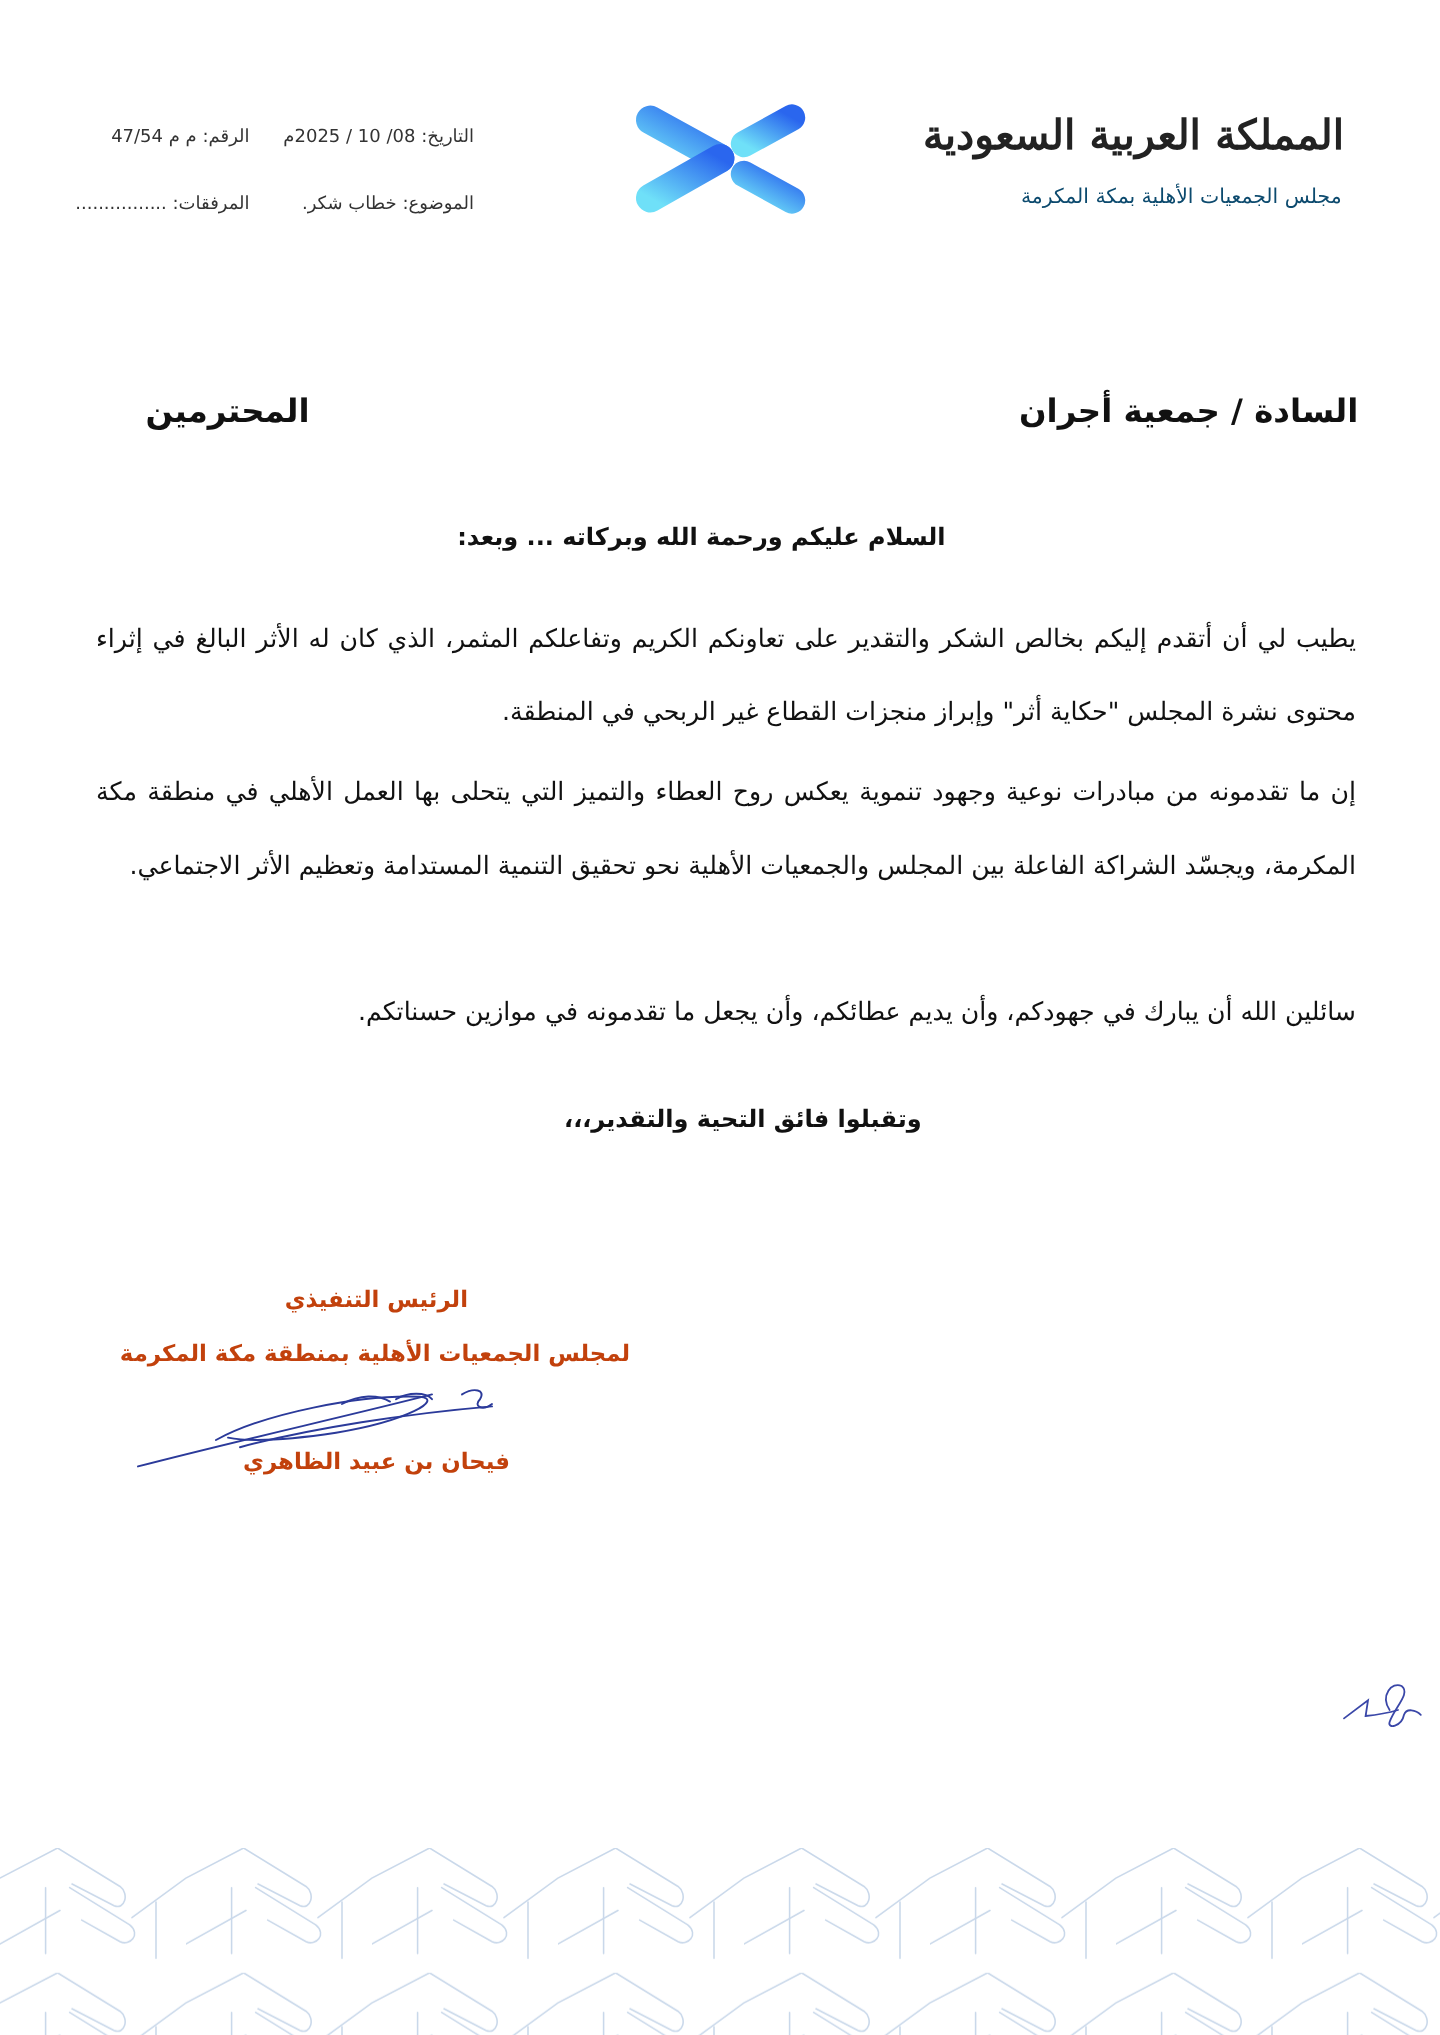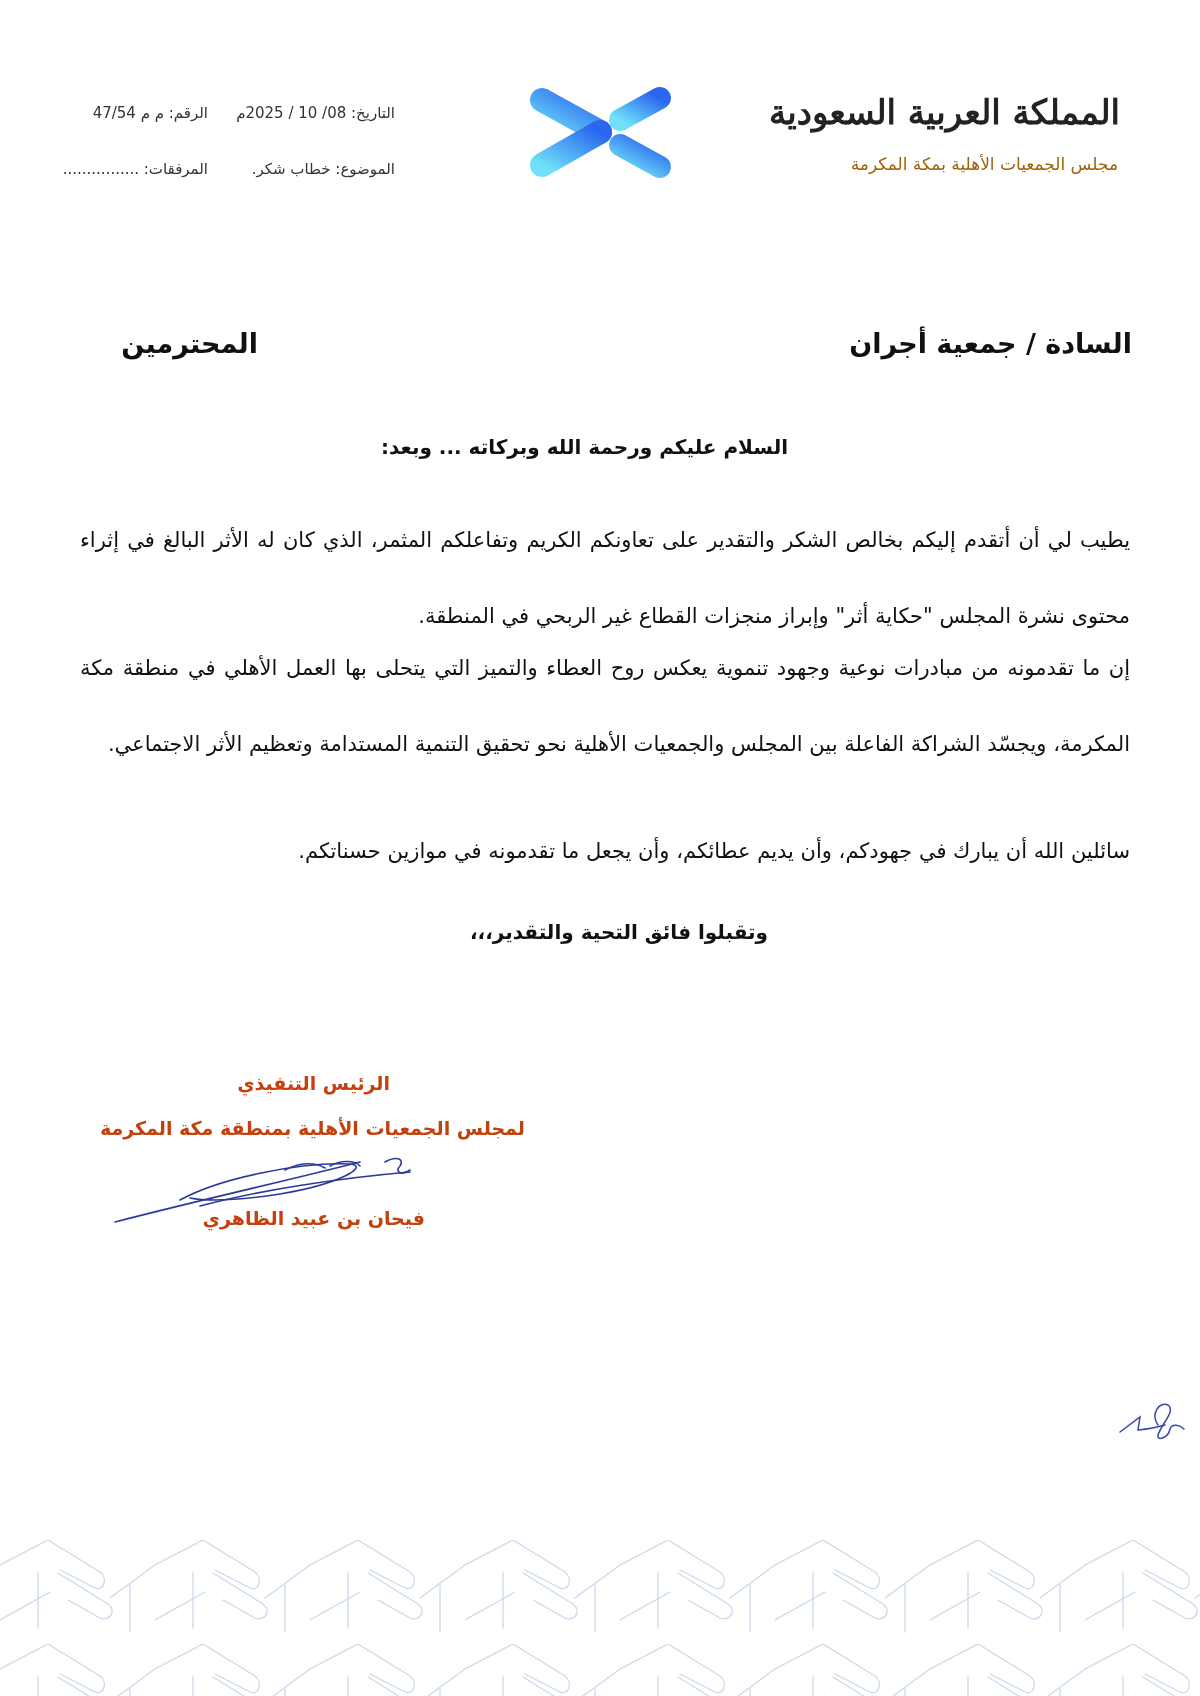--- a/index.html
+++ b/index.html
@@ -11,26 +11,26 @@
     .rtl { direction: rtl; unicode-bidi: plaintext; }
 
     
     .meta { font-size: 15px; color: #333; white-space: nowrap; }
 
     
     .kingdom {
       font-family: "DejaVu Serif", serif; font-size: 34px; font-weight: bold;
       color: #222; letter-spacing: -1px; white-space: nowrap;
     }
-    .council-top { font-size: 17px; color: #a16207; white-space: nowrap; }
+    .council-top { font-size: 17px; color: #0c4a6e; white-space: nowrap; }
 
     .addressee { font-size: 27px; font-weight: bold; color: #111; white-space: nowrap; }
     .greeting { font-size: 20px; font-weight: bold; color: #111; white-space: nowrap; }
     .para {
-      font-size: 21px; line-height: 76px; color: #111; text-align: justify;
+      font-size: 21px; line-height: 61px; color: #111; text-align: justify;
       text-align-last: right; width: 1050px; right: 70px;
     }
     .closing { font-size: 20px; font-weight: bold; color: #111; white-space: nowrap; margin-top: 17px; }
     .sig-text { font-size: 19px; font-weight: bold; color: #c2410c; white-space: nowrap; text-align: center; }
 
     .pattern { left: 0; top: 1540px; width: 1200px; height: 156px; }
   </style>
 </head>
 <body>
 

